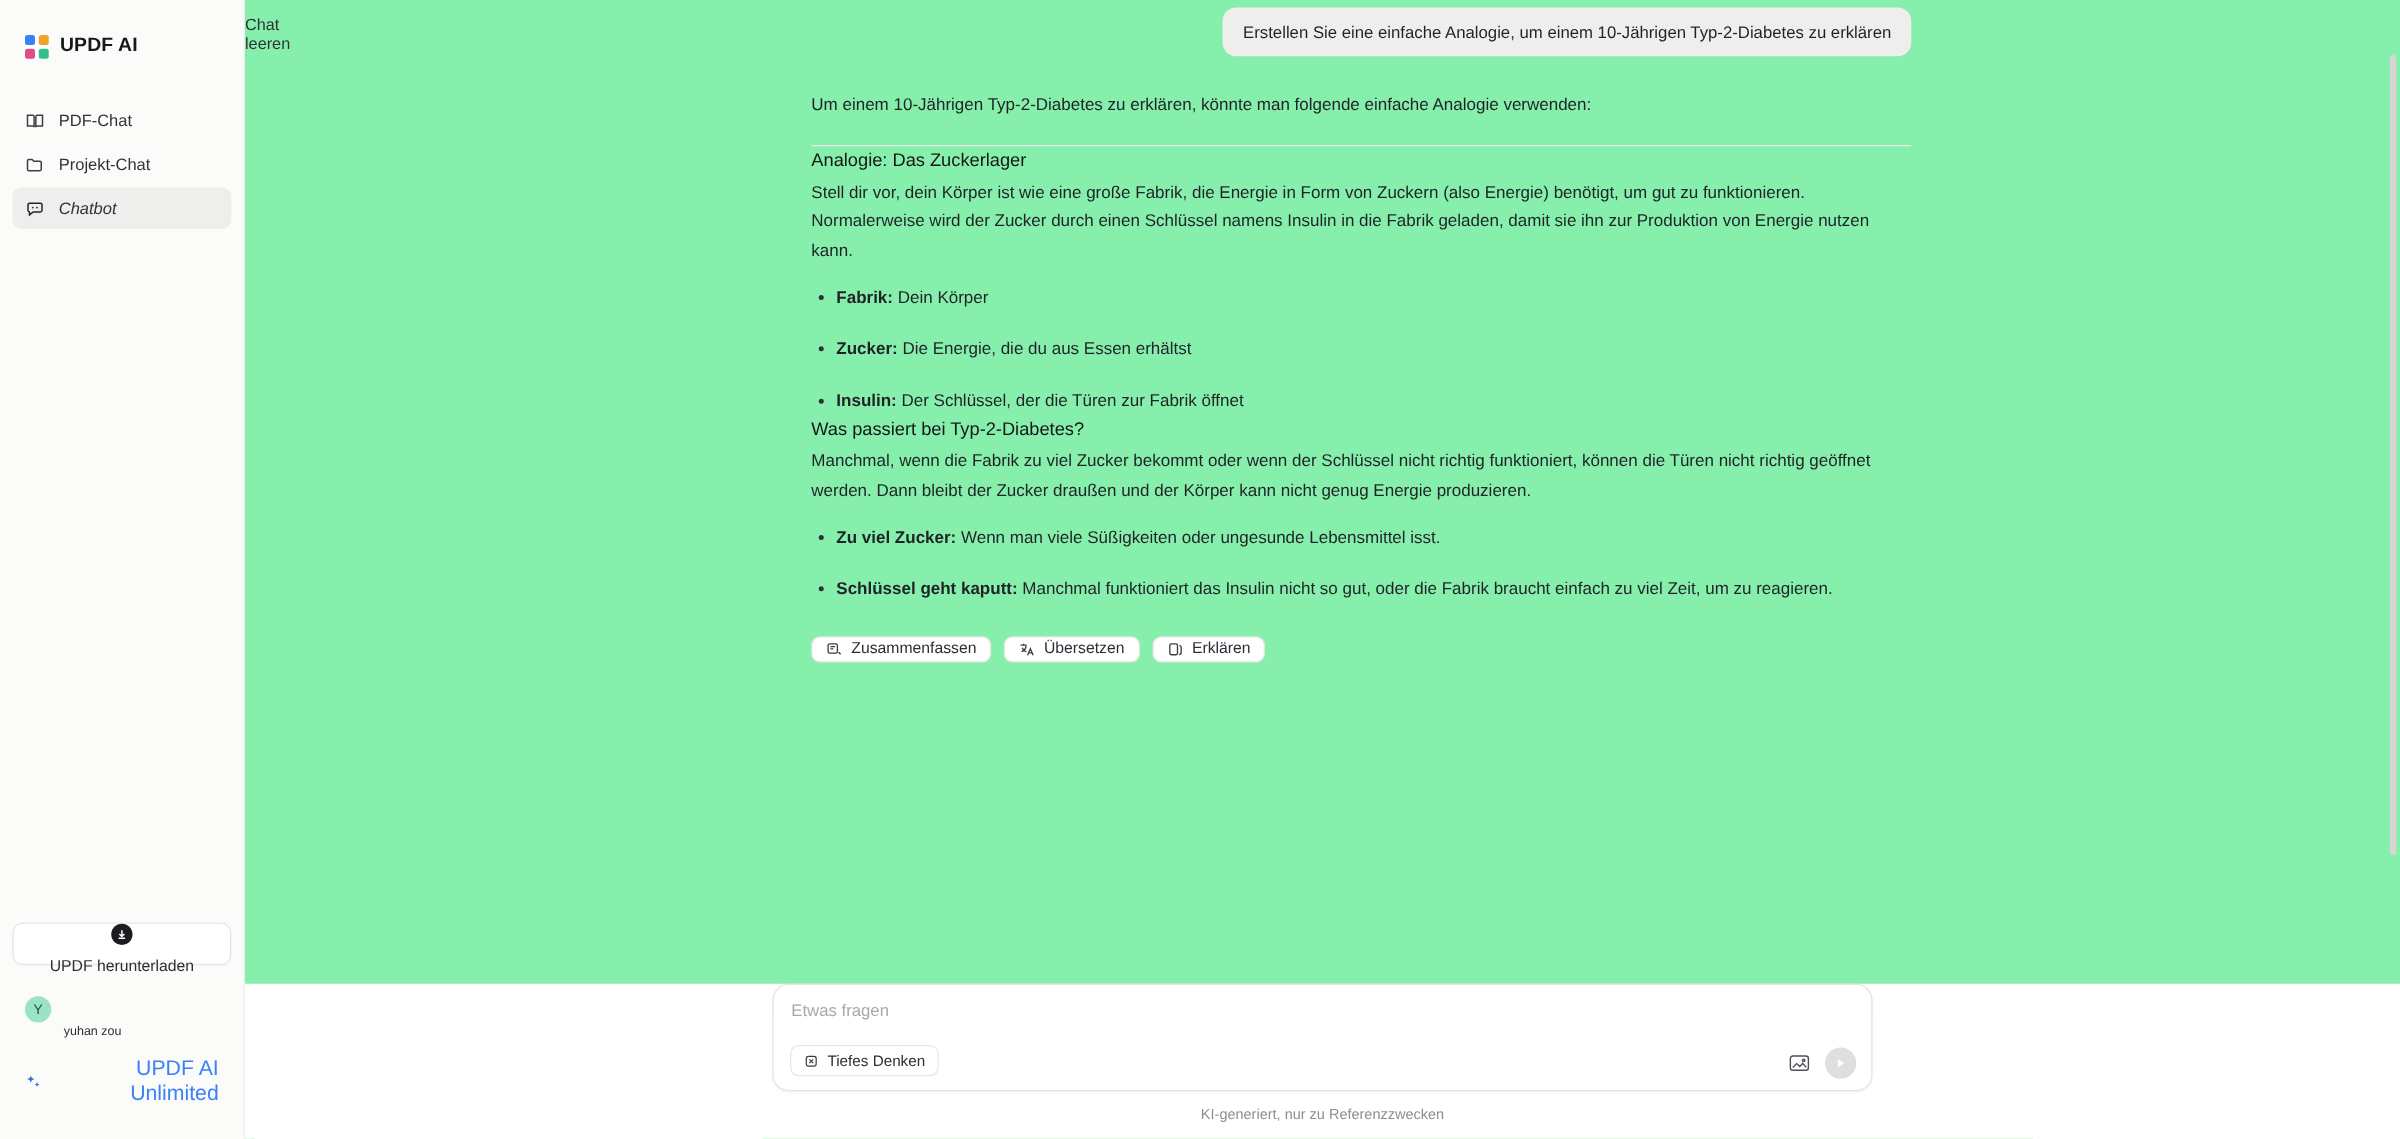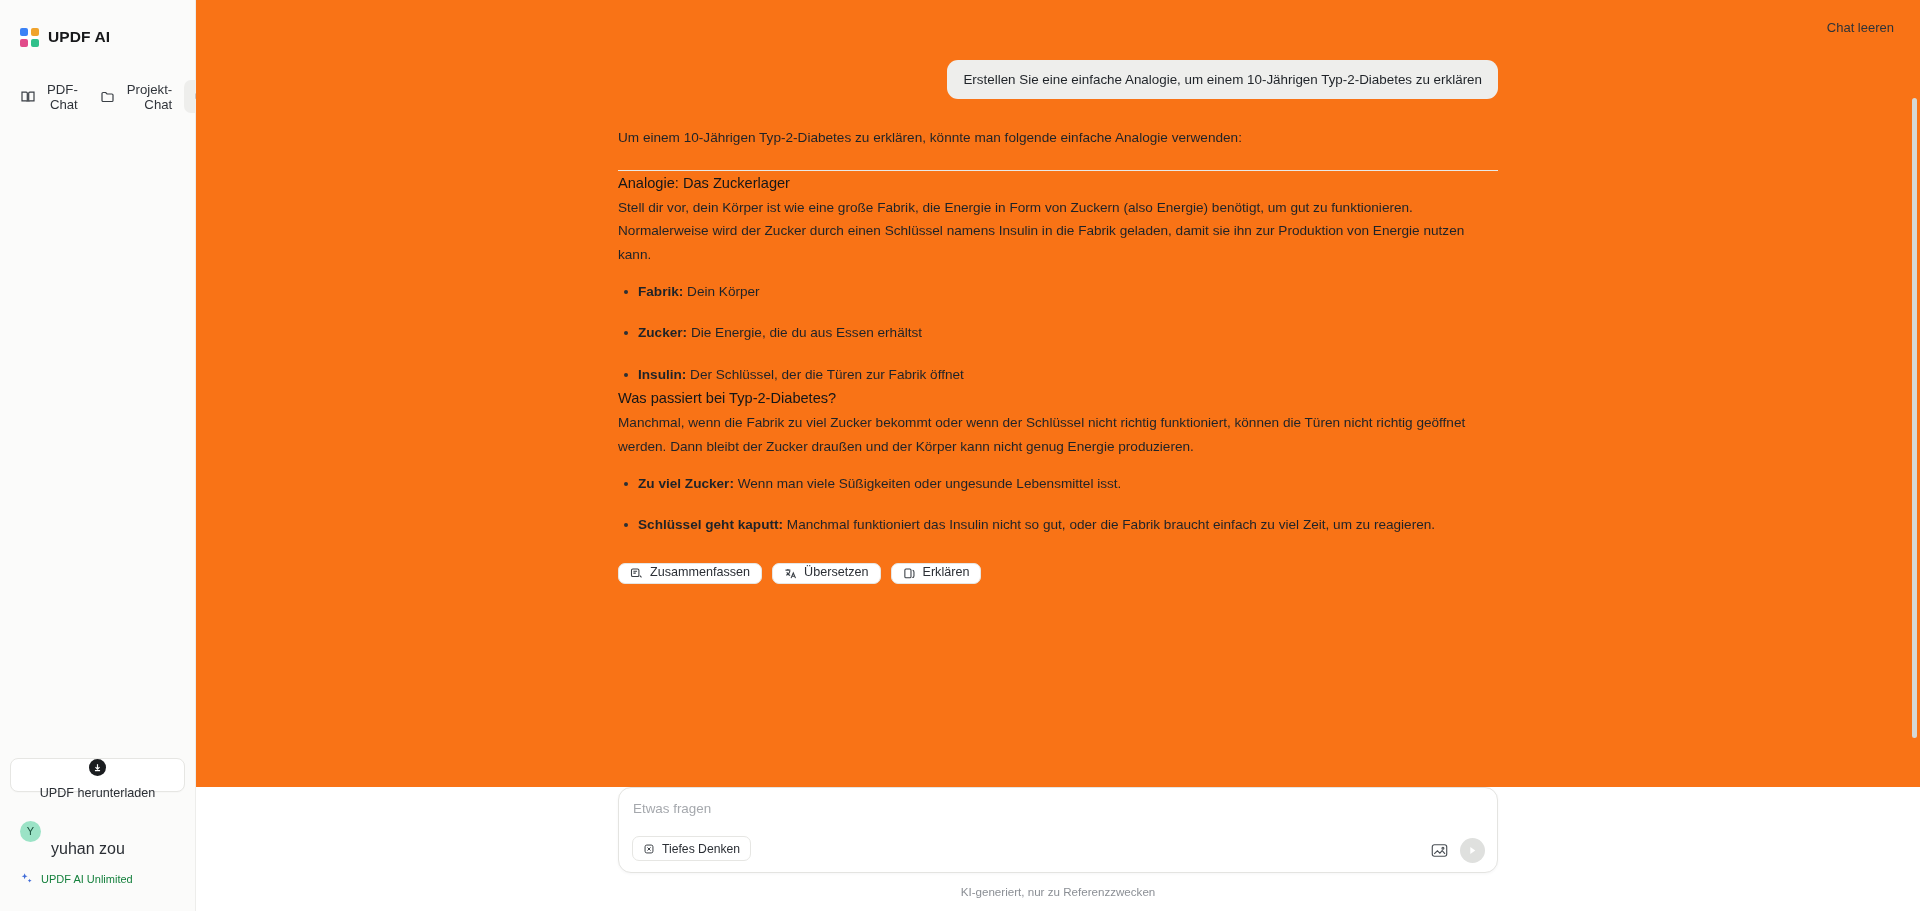--- a/index.html
+++ b/index.html
@@ -56,21 +56,21 @@
     font-size: 15.5px;
     font-weight: bold;
     letter-spacing: .1px;
     color: #17181a;
   }
 
   .nav {
     margin-top: 26px;
     padding: 0 10px;
     display: flex;
-    flex-direction: row;
+    flex-direction: column;
     gap: 2px;
   }
   .nav-item {
     height: 33px;
     display: flex;
     align-items: center;
     gap: 11px;
     padding: 0 10px;
     border-radius: 7px;
     font-size: 13.2px;
@@ -113,39 +113,39 @@
     cursor: pointer;
   }
   .avatar {
     width: 21px; height: 21px; border-radius: 50%;
     background: #9be3c6;
     color: #19503c;
     font-size: 11px;
     display: flex; align-items: center; justify-content: center;
     flex: 0 0 21px;
   }
-  .user-name { font-size: 16px; color: #2b2f35; margin-top: 36px; }
+  .user-name { font-size: 10px; color: #2b2f35; margin-top: 36px; }
   .unlimited {
     display: flex;
     align-items: center;
     gap: 8px;
     padding: 8px 10px 14px 10px;
-    font-size: 11px;
-    color: #15803d;
+    font-size: 17px;
+    color: #3b82f6;
     cursor: pointer;
   }
 
   
   .main {
     flex: 1 1 auto;
     height: 911px;
     position: relative;
-    background: #f97316;
-    display: flex;
-    flex-direction: column;
+    background: #86efac;
+    display: flex;
+    flex-direction: row;
   }
   .topbar {
     height: 54px;
     display: flex;
     align-items: center;
     justify-content: flex-end;
     padding-right: 26px;
     flex: 0 0 54px;
   }
   .clear-chat {

